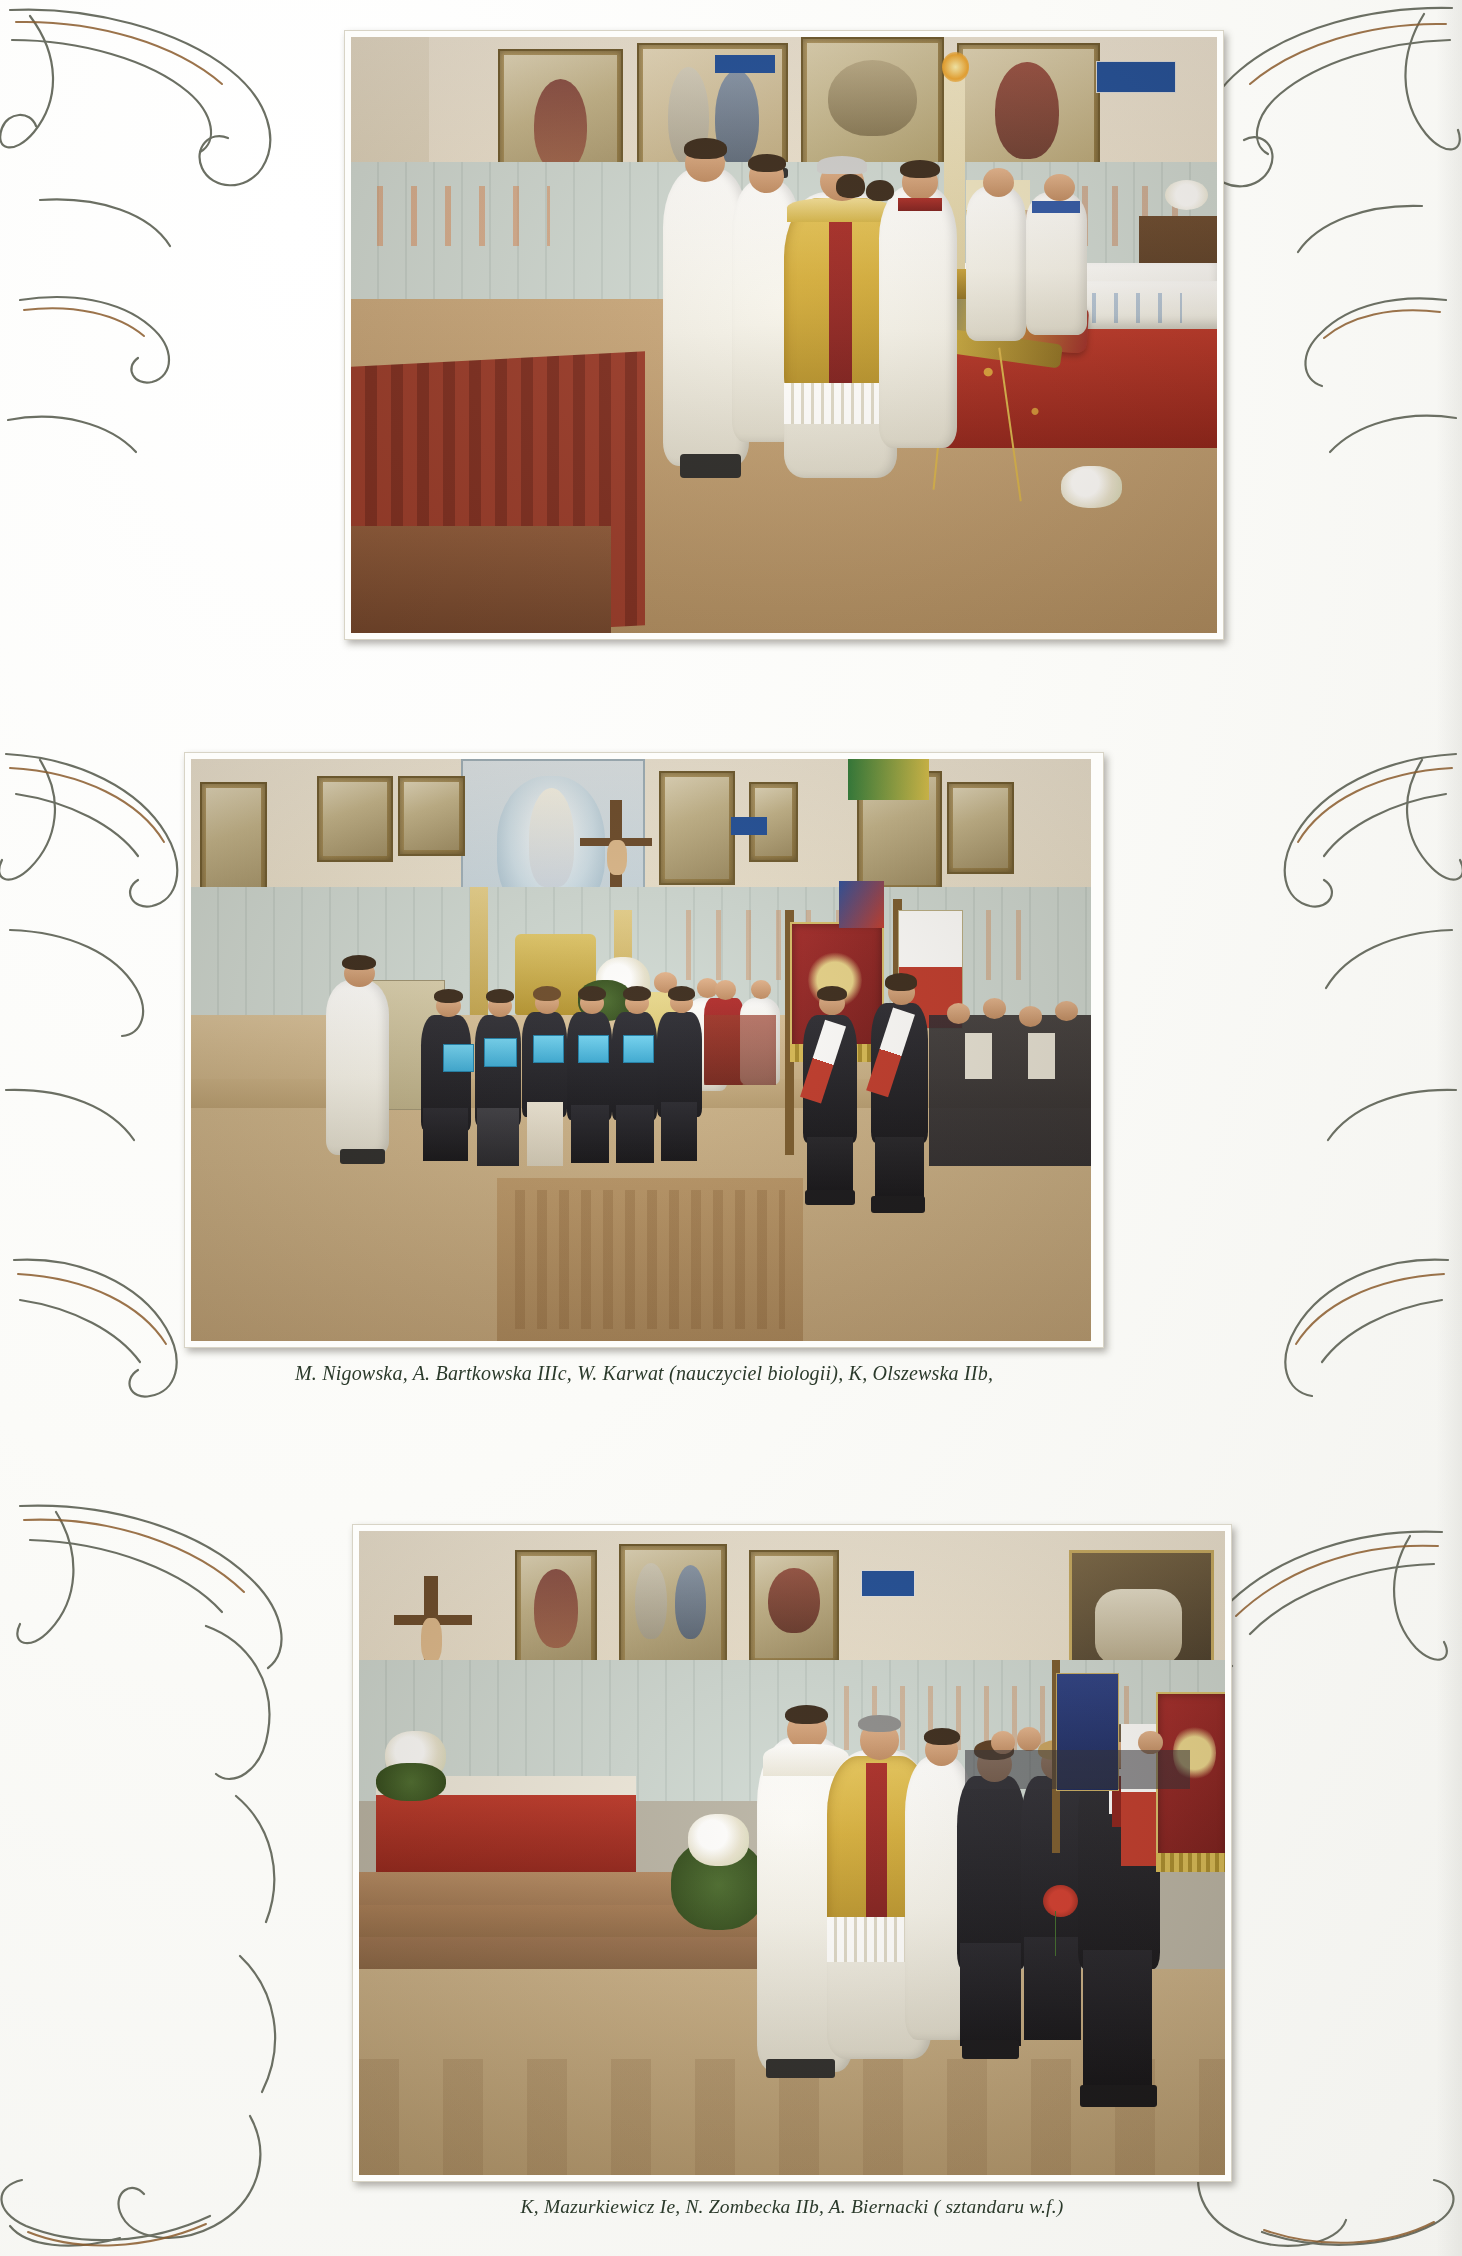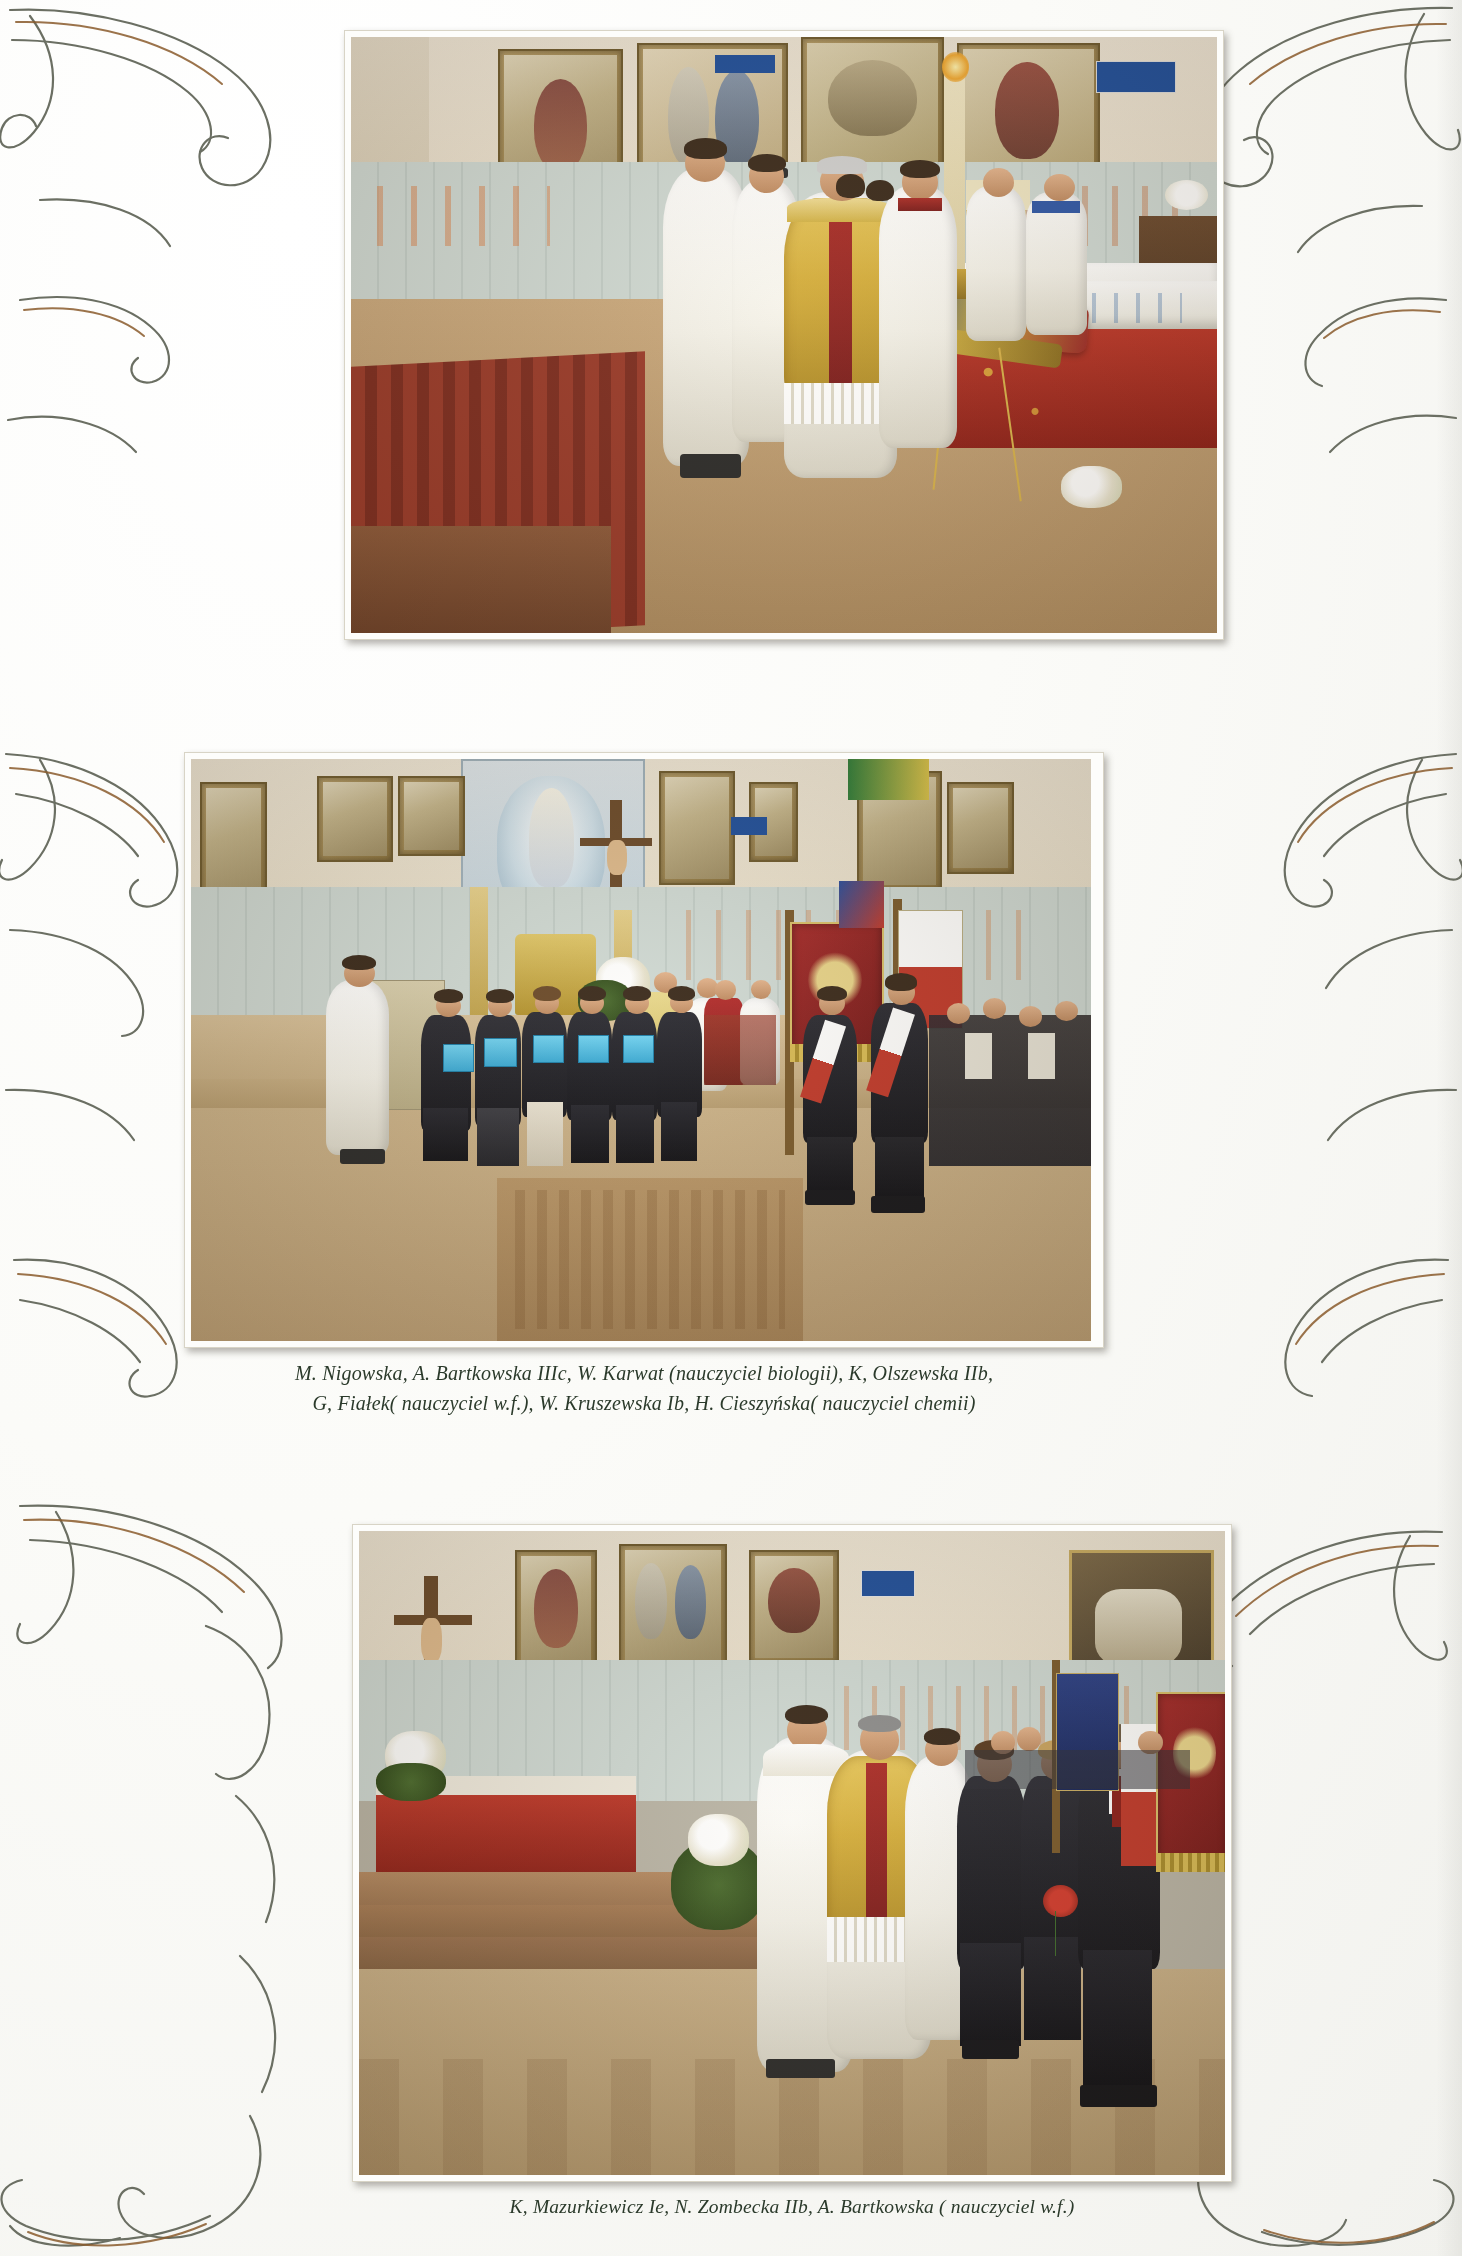--- a/index.html
+++ b/index.html
@@ -533,21 +533,20 @@
           <div class="l" style="left:93%;top:47%;width:3%;height:8%;background:#e8e4d8;"></div>
 
           <div class="l" style="left:57%;top:44%;width:8%;height:12%;background:linear-gradient(to bottom,#9a3a2a,#6f281c);opacity:.7;"></div>
 
           <div class="l" style="inset:0;background:radial-gradient(ellipse at 50% 45%, rgba(255,245,215,0.05) 0%, rgba(60,45,20,0.18) 100%);"></div>
         </div>
       </div>
     </div>
     <div class="caption two-line">
       <div>M. Nigowska, A. Bartkowska IIIc,  W. Karwat (nauczyciel biologii),  K, Olszewska IIb,</div>
-      <div>G, Fiałek( nauczyciel w.f.), W. Kruszewska Ib, H. Cieszyńska( nauczyciel chemii)</div>
     </div>
   </div>
 
   <div class="photo-block" style="left:352px; top:1524px; width:880px;">
     <div class="photo-frame">
       <div class="photo" style="width:866px; height:644px;">
         <div class="scene">
 
           <div class="l wall-top" style="left:0;top:0;width:100%;height:34%;background:linear-gradient(to bottom,#f1e9d9,#e7dcc7);"></div>
 
@@ -638,17 +637,17 @@
 
           <div class="l head" style="left:73%;top:31%;width:2.8%;height:3.6%;"></div>
           <div class="l head" style="left:76%;top:30.5%;width:2.8%;height:3.6%;"></div>
           <div class="l head" style="left:90%;top:31%;width:2.8%;height:3.6%;"></div>
           <div class="l" style="left:70%;top:34%;width:26%;height:6%;background:rgba(45,45,55,.55);"></div>
 
           <div class="l" style="inset:0;background:radial-gradient(ellipse at 50% 45%, rgba(255,245,215,0.05) 0%, rgba(60,45,20,0.18) 100%);"></div>
         </div>
       </div>
     </div>
-    <div class="caption">K, Mazurkiewicz Ie, N. Zombecka IIb, A. Bartkowska ( nauczyciel w.f.)</div>
+    <div class="caption">K, Mazurkiewicz Ie, N. Zombecka IIb, A. Biernacki ( sztandaru w.f.)</div>
   </div>
 
   <div class="page-edge-shadow"></div>
 </div>
 
 </body></html>

